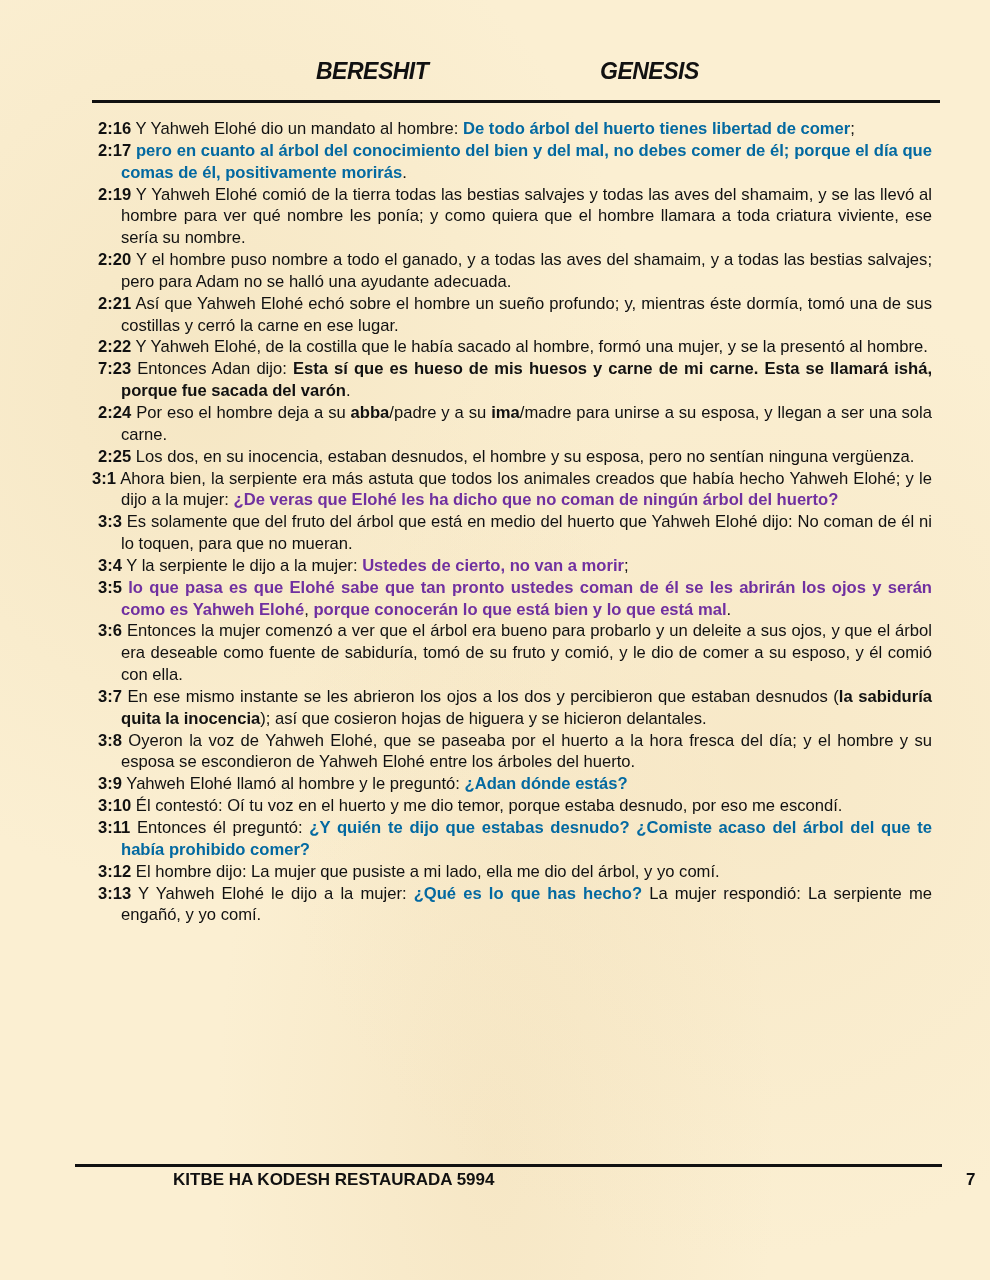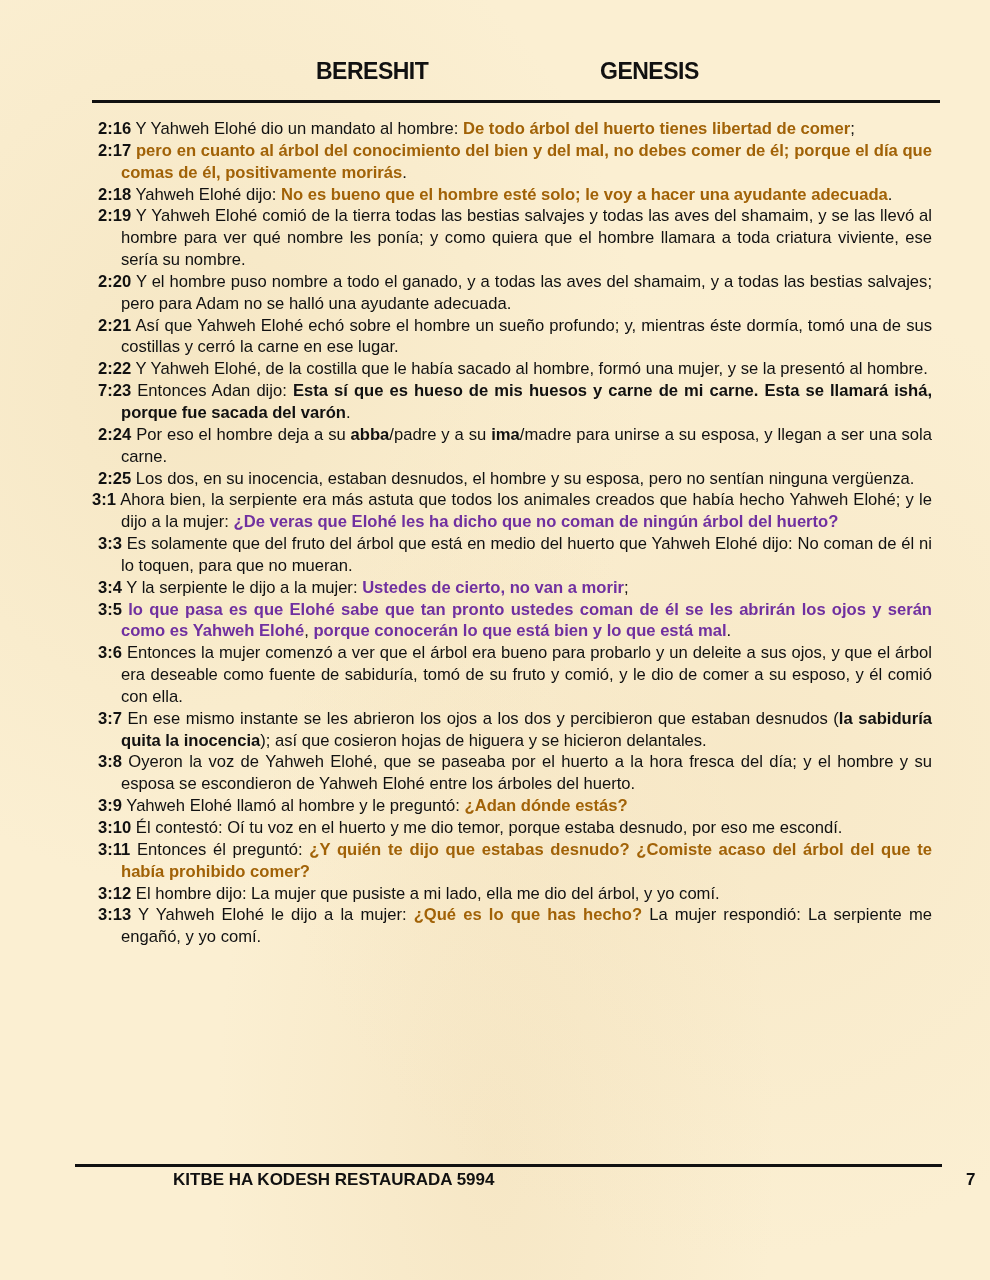--- a/index.html
+++ b/index.html
@@ -8,21 +8,21 @@
     background: #fbefd2;
     background-image:
       radial-gradient(ellipse at 20% 30%, rgba(235,215,170,0.35) 0%, rgba(0,0,0,0) 40%),
       radial-gradient(ellipse at 75% 60%, rgba(240,220,180,0.35) 0%, rgba(0,0,0,0) 45%),
       radial-gradient(ellipse at 50% 90%, rgba(235,212,168,0.3) 0%, rgba(0,0,0,0) 40%);
     font-family: "DejaVu Sans", "Liberation Sans", sans-serif;
     color: #111;
     position: relative;
   }
   .header {
-    position: absolute; top: 58px; left: 0; width: 990px; height: 32px;
+    position: absolute; top: 58px; left: 0; width: 990px; height: 32px; font-style: italic;
   }
   .header span {
     position: absolute; top: 0;
     font-family: "Liberation Sans", sans-serif;
     font-weight: bold; font-size: 23px; letter-spacing: -0.5px; color: #111;
   }
   .hdr-left { left: 316px; }
   .hdr-right { left: 600px; }
   .rule-top {
     position: absolute; top: 100px; left: 92px; width: 848px; height: 3px; background: #111;
@@ -37,21 +37,21 @@
   }
   .verse {
     text-align: justify;
     padding-left: 29px;
     text-indent: -23px;
     margin: 0;
   }
   .verse.chapter { text-indent: -29px; }
   .ref { font-weight: bold; }
   .ref.bold { font-weight: bold; margin-top: 28px; }
-  .blue { color: #a16207; font-weight: bold; }
+  .blue { color: #0369a1; font-weight: bold; }
   .purple { color: #7030a0; font-weight: bold; }
   .bold { font-weight: bold; }
   .footer {
     position: absolute; top: 1170px; left: 0; width: 990px; height: 26px; margin-left: 48px;
   }
   .footer span {
     position: absolute; top: 0;
     font-family: "Liberation Sans", sans-serif;
     font-weight: bold; font-size: 17px; color: #111;
   }
@@ -63,21 +63,20 @@
 
 <div class="header">
   <span class="hdr-left">BERESHIT</span>
   <span class="hdr-right">GENESIS</span>
 </div>
 <div class="rule-top"></div>
 
 <div class="content" id="content">
     <p class="verse"><span class="ref">2:16</span><span> Y Yahweh Elohé dio un mandato al hombre: </span><span class="blue">De todo árbol del huerto tienes libertad de comer</span><span>;</span></p>
     <p class="verse"><span class="ref">2:17</span><span> </span><span class="blue">pero en cuanto al árbol del conocimiento del bien y del mal, no debes comer de él; porque el día que comas de él, positivamente morirás</span><span>.</span></p>
-    <p class="verse"><span class="ref">2:18</span><span> Yahweh Elohé dijo: </span><span class="blue">No es bueno que el hombre esté solo; le voy a hacer una ayudante adecuada</span><span>.</span></p>
     <p class="verse"><span class="ref">2:19</span><span> Y Yahweh Elohé comió de la tierra todas las bestias salvajes y todas las aves del shamaim, y se las llevó al hombre para ver qué nombre les ponía; y como quiera que el hombre llamara a toda criatura viviente, ese sería su nombre.</span></p>
     <p class="verse"><span class="ref">2:20</span><span> Y el hombre puso nombre a todo el ganado, y a todas las aves del shamaim, y a todas las bestias salvajes; pero para Adam no se halló una ayudante adecuada.</span></p>
     <p class="verse"><span class="ref">2:21</span><span> Así que Yahweh Elohé echó sobre el hombre un sueño profundo; y, mientras éste dormía, tomó una de sus costillas y cerró la carne en ese lugar.</span></p>
     <p class="verse"><span class="ref">2:22</span><span> Y Yahweh Elohé, de la costilla que le había sacado al hombre, formó una mujer, y se la presentó al hombre.</span></p>
     <p class="verse"><span class="ref">7:23</span><span> Entonces Adan dijo: </span><span class="bold">Esta sí que es hueso de mis huesos y carne de mi carne. Esta se llamará ishá, porque fue sacada del varón</span><span>.</span></p>
     <p class="verse"><span class="ref">2:24</span><span> Por eso el hombre deja a su </span><span class="bold">abba</span><span>/padre y a su </span><span class="bold">ima</span><span>/madre para unirse a su esposa, y llegan a ser una sola carne.</span></p>
     <p class="verse"><span class="ref">2:25</span><span> Los dos, en su inocencia, estaban desnudos, el hombre y su esposa, pero no sentían ninguna vergüenza.</span></p>
     <p class="verse chapter"><span class="ref bold">3:1</span><span> Ahora bien, la serpiente era más astuta que todos los animales creados que había hecho Yahweh Elohé; y le dijo a la mujer: </span><span class="purple">¿De veras que Elohé les ha dicho que no coman de ningún árbol del huerto?</span></p>
     <p class="verse"><span class="ref">3:3</span><span> Es solamente que del fruto del árbol que está en medio del huerto que Yahweh Elohé dijo: No coman de él ni lo toquen, para que no mueran.</span></p>
     <p class="verse"><span class="ref">3:4</span><span> Y la serpiente le dijo a la mujer: </span><span class="purple">Ustedes de cierto, no van a morir</span><span>;</span></p>

